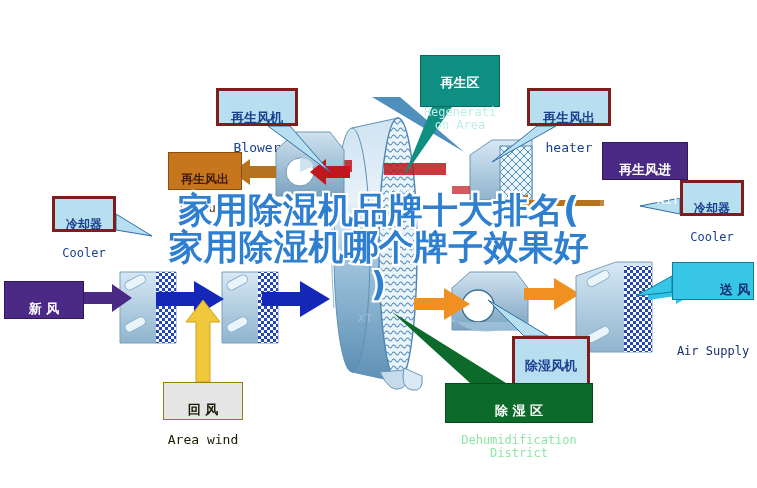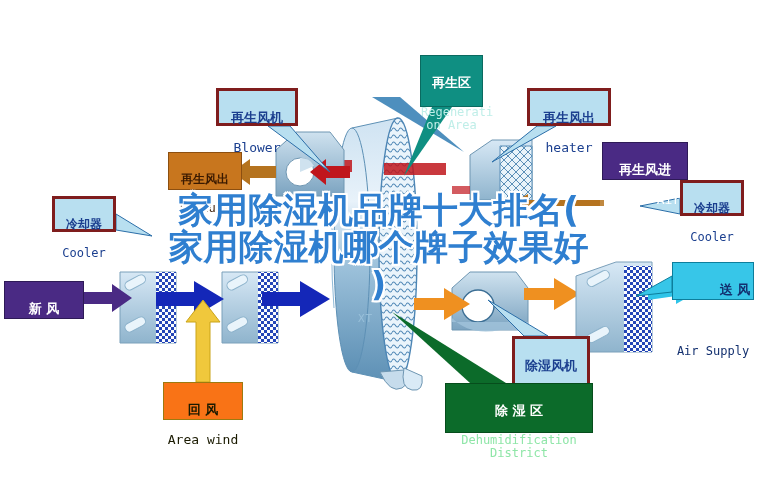--- a/index.html
+++ b/index.html
@@ -36,21 +36,21 @@
   .lbl-green .en{color:#8fe6a8;}
 
   .lbl-purple{background:#4a2a84;border:1px solid #2e1a57;}
   .lbl-purple .cn{color:#ffffff;}
   .lbl-purple .en{color:#ffffff;}
 
   .lbl-orange{background:#c8761e;border:1px solid #8c4f10;}
   .lbl-orange .cn{color:#3a1a00;}
   .lbl-orange .en{color:#3a1a00;}
 
-  .lbl-yellow{background:#f97316;border:1px solid #9c7a10;}
+  .lbl-yellow{background:#e5e5e5;border:1px solid #9c7a10;}
   .lbl-yellow .cn{color:#1a1a00;}
   .lbl-yellow .en{color:#1a1a00;}
 
   
   #headline{position:absolute;left:0;top:192px;width:757px;text-align:center;
             font-family:"DejaVu Sans","Liberation Sans",sans-serif;
             font-weight:700;font-size:35px;line-height:37px;letter-spacing:0px;
             color:#2f7fd0;
             -webkit-text-stroke:3px #ffffff;
             paint-order:stroke fill;
@@ -225,21 +225,21 @@
       <path d="M672 276 L672 292 L636 296 Z" fill="#37c6e8" stroke="#0d7e9c" stroke-width="1"></path>
     </g>
   </svg>
 
 
   <div class="lbl lbl-lightblue" style="left:216px;top:88px;width:82px;height:38px;padding-top:3px;">
     <span class="cn" style="font-size:13px;">再生风机</span>
     <span class="en" style="font-size:13px;">Blower</span>
   </div>
 
-  <div class="lbl lbl-teal" style="left:420px;top:55px;width:63px;height:52px;padding-top:3px;">
+  <div class="lbl lbl-teal" style="left:420px;top:55px;width:80px;height:52px;padding-top:3px;">
     <span class="cn" style="font-size:13px;">再生区</span>
     <span class="en" style="font-size:12px;">Regenerati
 on Area</span>
   </div>
 
   <div class="lbl lbl-lightblue" style="left:527px;top:88px;width:84px;height:38px;padding-top:3px;">
     <span class="cn" style="font-size:13px;">再生风出</span>
     <span class="en" style="font-size:13px;">heater</span>
   </div>
 
@@ -276,21 +276,21 @@
   <div class="lbl lbl-lightblue" style="left:512px;top:336px;width:78px;height:54px;padding-top:3px;">
     <span class="cn" style="font-size:13px;">除湿风机</span>
     <span class="en" style="font-size:13px;">Blower</span>
   </div>
 
   <div class="lbl lbl-yellow" style="left:163px;top:382px;width:80px;height:38px;padding-top:3px;">
     <span class="cn" style="font-size:13px;">回    风</span>
     <span class="en" style="font-size:13px;">Area wind</span>
   </div>
 
-  <div class="lbl lbl-green" style="left:445px;top:383px;width:148px;height:50px;padding-top:3px;">
+  <div class="lbl lbl-green" style="left:445px;top:383px;width:148px;height:40px;padding-top:3px;">
     <span class="cn" style="font-size:13px;">除  湿  区</span>
     <span class="en" style="font-size:12px;">Dehumidification
 District</span>
   </div>
 
   <div id="watermark">XT</div>
 
   <div id="headline">
     <span class="l1">家用除湿机品牌十大排名(</span>
     <span class="l2">家用除湿机哪个牌子效果好</span>

